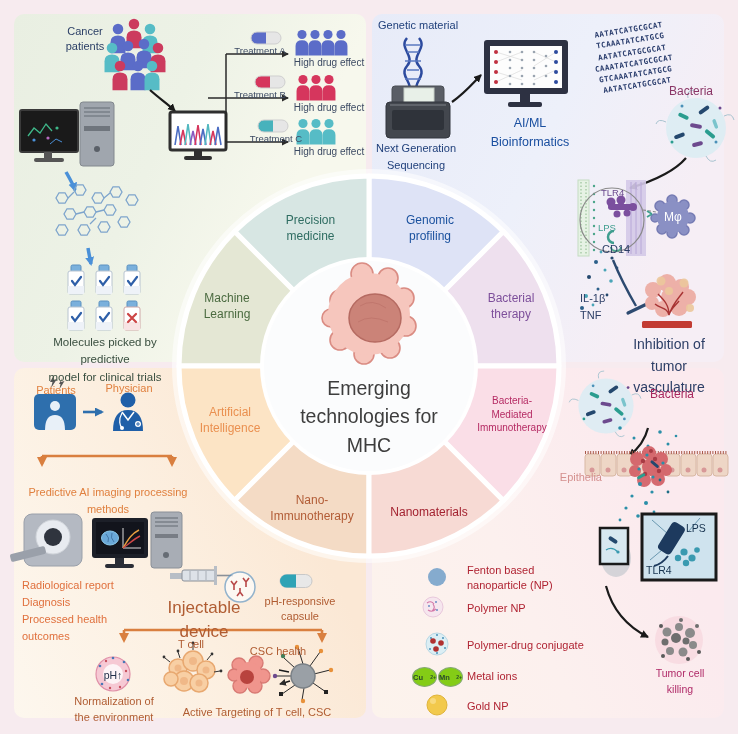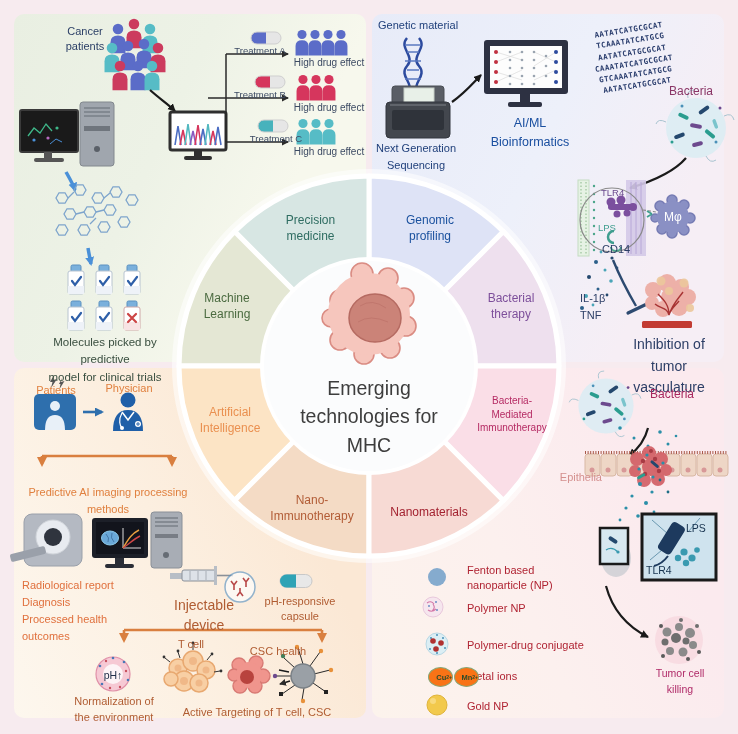--- a/index.html
+++ b/index.html
@@ -19,22 +19,22 @@
   .c{text-align:center;}
   .title{font-size:19.5px;color:#3d3d3d;line-height:1.45;}
   .wedge-lbl{font-size:12px;}
   .navy{color:#2b3f66;} .blue{color:#1a4fa0;} .orange{color:#e0803f;}
   .brown{color:#b05c32;} .dred{color:#b02433;} .mag{color:#b02a68;}
   .dna{position:absolute;left:549px;top:24px;width:168px;z-index:3;transform:rotate(-9deg);
        font-family:"DejaVu Sans Mono",monospace;font-size:7.5px;font-weight:bold;
        color:#2b3e6e;letter-spacing:.4px;line-height:1.5;text-align:center;}
   .dna span{display:block;}
   .ion{position:absolute;z-index:3;width:23px;height:18px;border-radius:50%;
-       background:#f97316;border:1.5px solid #86a878;color:#2a4a2a;
-       font-size:7.5px;font-weight:bold;display:flex;align-items:center;justify-content:flex-end;margin-left:16px;}
+       background:#84cc16;border:1.5px solid #86a878;color:#2a4a2a;
+       font-size:7.5px;font-weight:bold;display:flex;align-items:center;justify-content:space-between;}
   .ion sup{font-size:5px;}
 </style>
 </head>
 <body>
 
 <div class="page">
 
   <div class="tile tile-tl"></div>
   <div class="tile tile-tr"></div>
   <div class="tile tile-bl"></div>
@@ -751,21 +751,21 @@
 tumor vasculature</div>
 
   <div class="lbl c orange" style="left:26px;top:383px;width:60px;font-size:11px;">Patients</div>
   <div class="lbl c orange" style="left:96px;top:381px;width:66px;font-size:11px;">Physician</div>
   <div class="lbl c orange" style="left:22px;top:484px;width:172px;font-size:11px;line-height:1.5;">Predictive AI imaging processing
 methods</div>
   <div class="lbl orange" style="left:22px;top:577px;width:130px;font-size:11px;line-height:1.55;color:#e0703d;">Radiological report
 Diagnosis
 Processed health
 outcomes</div>
-  <div class="lbl c brown" style="left:166px;top:596px;width:76px;font-size:14px;line-height:1.4;">Injectable
+  <div class="lbl c brown" style="left:166px;top:596px;width:76px;font-size:17px;line-height:1.4;">Injectable
 device</div>
   <div class="lbl c brown" style="left:258px;top:594px;width:84px;font-size:11px;line-height:1.4;">pH-responsive
 capsule</div>
   <div class="lbl c brown" style="left:168px;top:637px;width:46px;font-size:11px;">T cell</div>
   <div class="lbl c brown" style="left:240px;top:644px;width:76px;font-size:11px;">CSC health</div>
   <div class="lbl c" style="left:98px;top:668px;width:30px;font-size:10.5px;color:#22304a;">pH↑</div>
   <div class="lbl c brown" style="left:62px;top:694px;width:104px;font-size:11px;line-height:1.45;">Normalization of
 the environment</div>
   <div class="lbl c brown" style="left:168px;top:705px;width:178px;font-size:11px;">Active Targeting of T cell, CSC</div>
 

